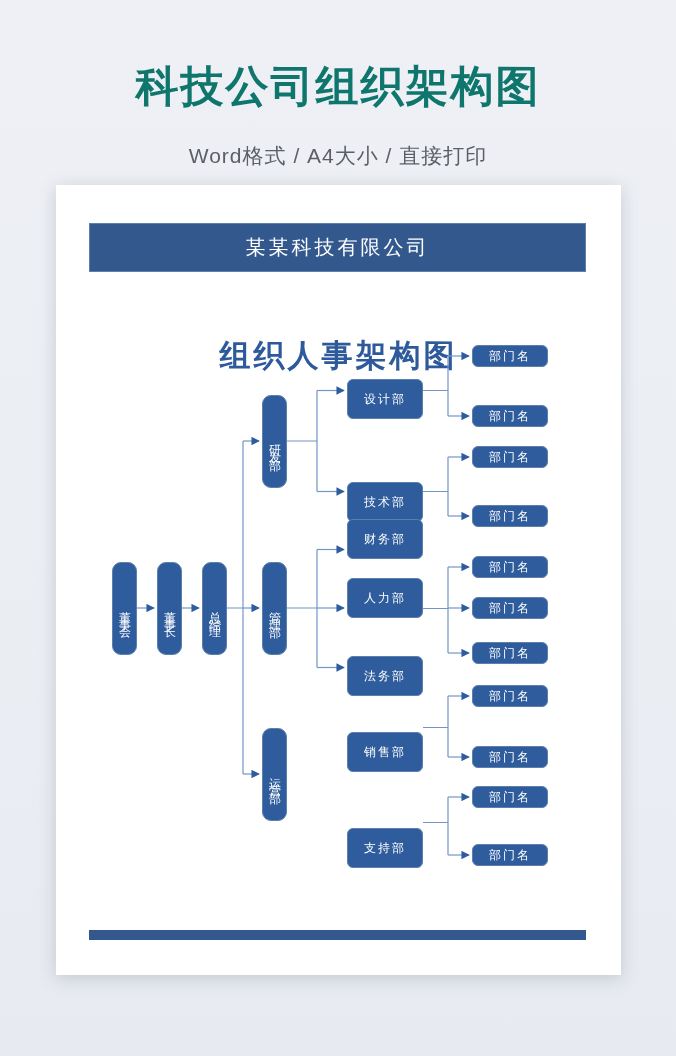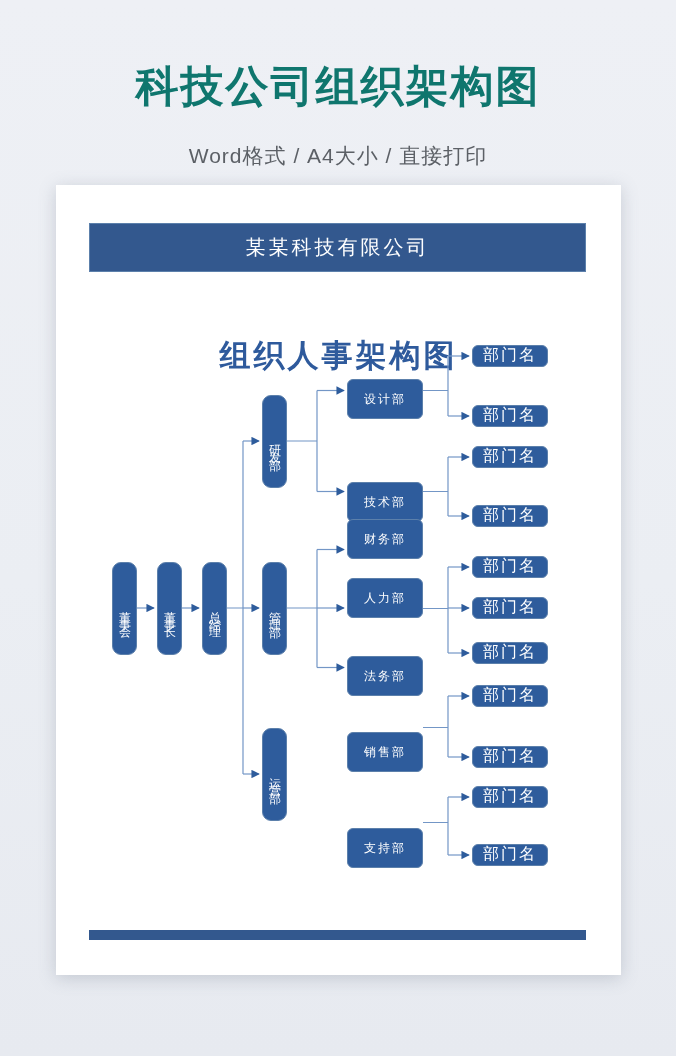--- a/index.html
+++ b/index.html
@@ -40,21 +40,21 @@
   .vnode {
     width:25px; height:93px; border-radius:9px; font-size:12px;
   }
   .vnode span { writing-mode:vertical-rl; text-orientation:upright; letter-spacing:7px; margin-top:7px; }
   .hnode {
     left:291px; width:76px; height:40px; border-radius:6px;
     font-size:12px; letter-spacing:2px;
   }
   .leaf {
     left:416px; width:76px; height:22px; border-radius:6px;
-    font-size:16px; letter-spacing:2px;align-items:flex-end;
+    font-size:12px; letter-spacing:2px;
   }
   .footer-bar {
     position:absolute; left:33px; top:745px; width:497px; height:10px;
     background:#33588e;
   }
 </style>
 </head>
 <body>
 
 <div class="header">

